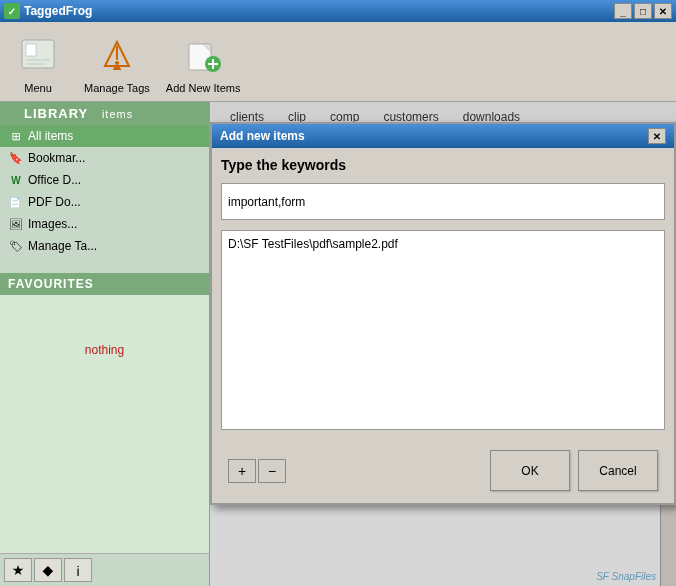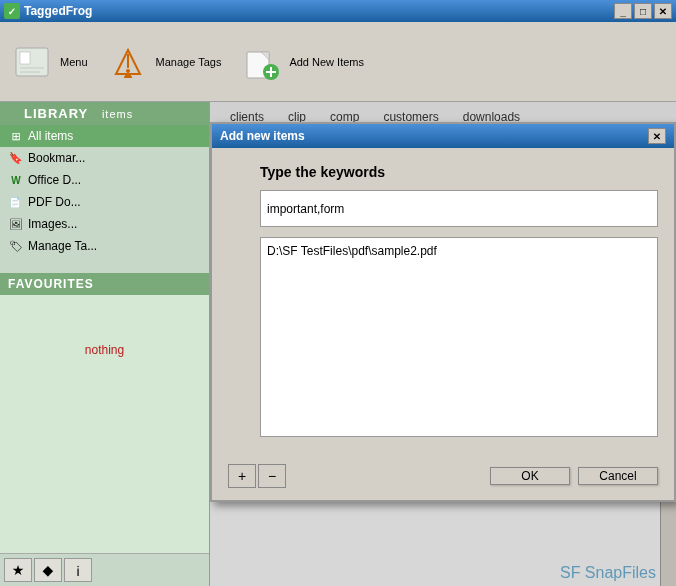--- a/index.html
+++ b/index.html
@@ -69,21 +69,21 @@
       background: #d4d0c8;
       height: 80px;
       display: flex;
       align-items: center;
       padding: 4px 8px;
       border-bottom: 1px solid #a0a0a0;
       gap: 16px;
     }
     .toolbar-item {
       display: flex;
-      flex-direction: row;
+      flex-direction: column;
       align-items: center;
       gap: 4px;
       cursor: pointer;
       min-width: 60px;
     }
     .toolbar-icon {
       width: 48px;
       height: 48px;
       display: flex;
       align-items: center;
@@ -219,22 +219,23 @@
       width: 16px;
       background: #d4d0c8;
       border-left: 1px solid #999;
     }
 
     
     .watermark {
       position: absolute;
       bottom: 4px;
       right: 20px;
-      font-size: 16px;
+      font-size: 10px;
       color: #7ab;
+      font-style: italic;
     }
 
     
     .modal-overlay {
       position: absolute;
       top: 0; left: 0; right: 0; bottom: 0;
       background: rgba(0,0,0,0.1);
       display: flex;
       align-items: flex-start;
       justify-content: center;
@@ -266,22 +267,21 @@
       border: 1px solid #888;
       display: flex;
       align-items: center;
       justify-content: center;
       font-size: 10px;
       cursor: pointer;
       color: #000;
       font-weight: bold;
     }
     .dialog-body {
-      padding: 16px;
-      margin-left: 32px;
+      padding: 9px;
     }
     .dialog-section-title {
       font-size: 14px;
       font-weight: bold;
       color: #000;
       margin-bottom: 10px;
     }
     .dialog-input {
       width: 100%;
       height: 37px;
@@ -324,21 +324,21 @@
       font-size: 14px;
       cursor: pointer;
       color: #000;
     }
     .dialog-footer-right {
       display: flex;
       gap: 8px;
     }
     .dialog-ok-btn, .dialog-cancel-btn {
       width: 80px;
-      height: 18px;
+      height: 41px;
       background: #d4d0c8;
       border: 1px solid #888;
       display: flex;
       align-items: center;
       justify-content: center;
       font-size: 12px;
       cursor: pointer;
       box-shadow: 1px 1px 2px rgba(0,0,0,0.2);
     }
   </style>

